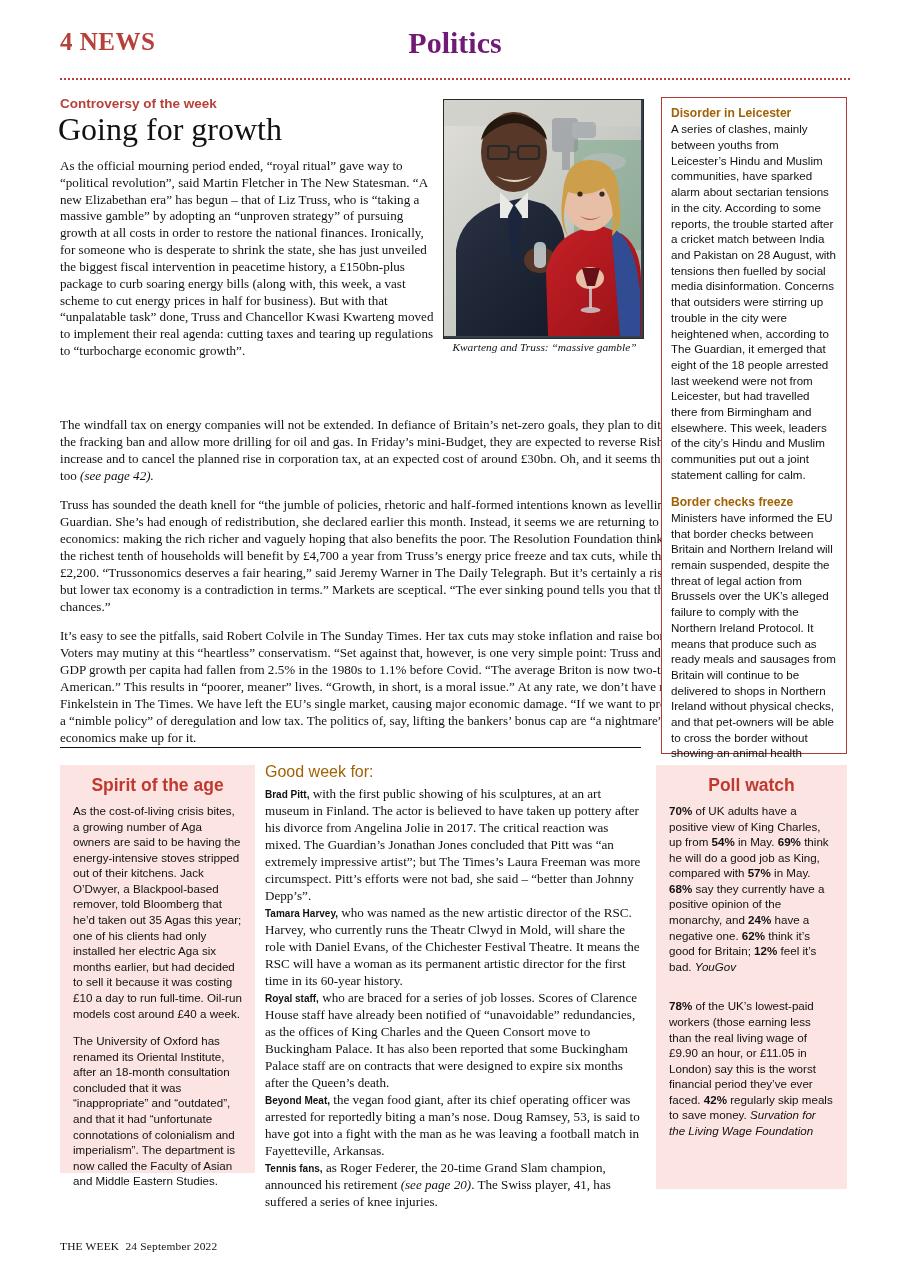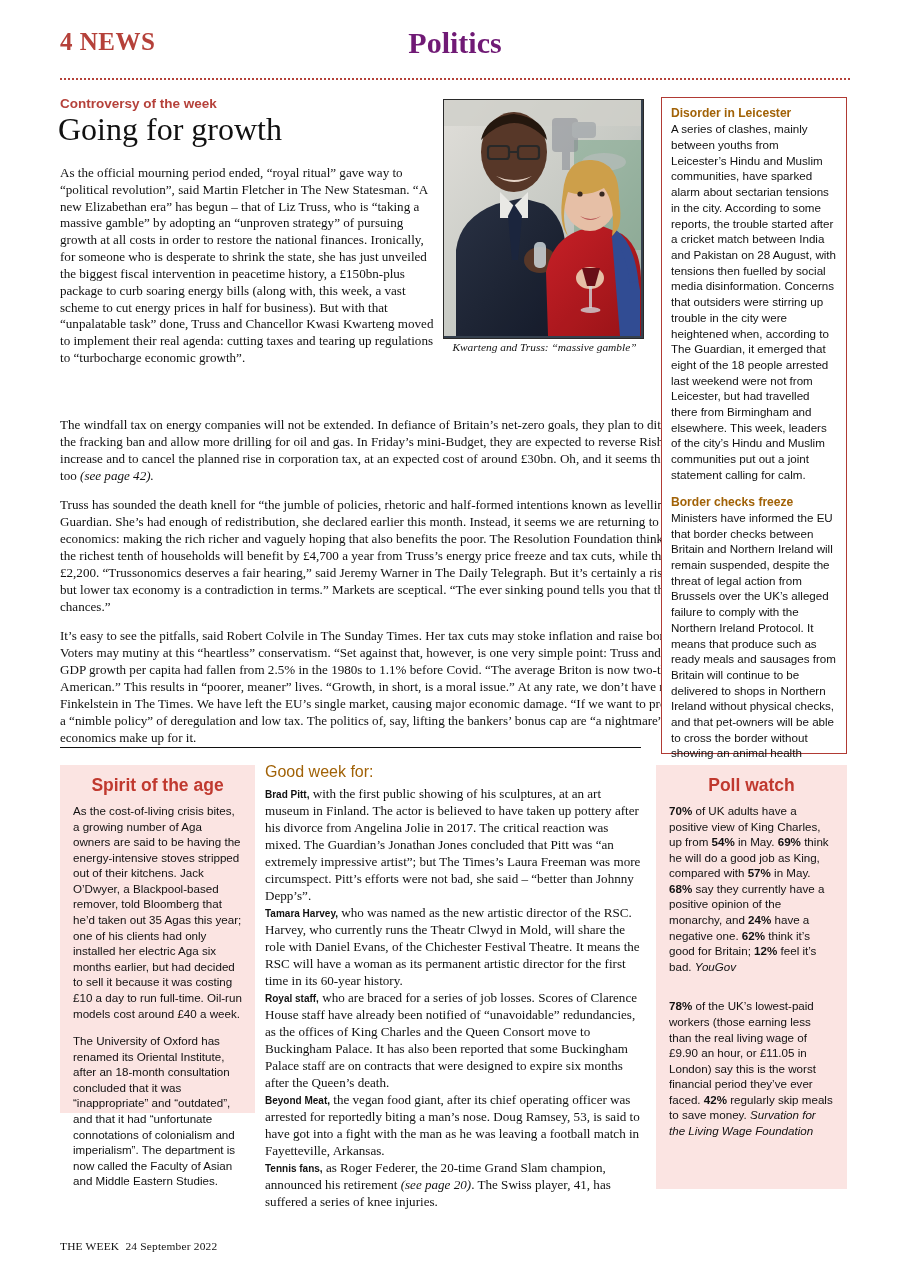--- a/index.html
+++ b/index.html
@@ -40,21 +40,20 @@
   .headline{
     position:absolute;left:58px;top:112px;width:390px;
     font-family:"Liberation Serif", serif;
     font-size:32px;font-weight:400;color:#111;line-height:1.12;
   }
 
   .body-narrow{
     position:absolute;left:60px;top:158px;width:381px;
     font-size:13.1px;line-height:1.285;text-align:left;
     font-family:"Liberation Serif", serif;
-    margin-top:7px;
   }
   .body-wide{
     position:absolute;left:60px;top:416px;width:784px;
     font-size:13.1px;line-height:1.30;
     font-family:"Liberation Serif", serif;
   }
   .body-wide p{margin:0 0 12px 0;}
   .body-narrow p{margin:0;}
 
   .seepage{font-style:italic;}
@@ -90,21 +89,21 @@
   .blackrule{
     position:absolute;left:60px;top:747px;width:581px;height:0;
     border-top:1.6px solid #111;
   }
 
   
   .pinkbox{
     background:#fbe4e2;box-sizing:border-box;
   }
   .spirit{
-    position:absolute;left:60px;top:765px;width:195px;height:348px;
+    position:absolute;left:60px;top:765px;width:195px;height:408px;
     padding:10px 13px 12px 13px;
   }
   .spirit h3, .poll h3{
     margin:0 0 7px 0;text-align:center;
     font-family:"Liberation Sans", sans-serif;
     font-size:17.5px;font-weight:700;color:#c0392f;
   }
   .spirit p, .poll p{
     margin:0;
     font-family:"Liberation Sans", sans-serif;

